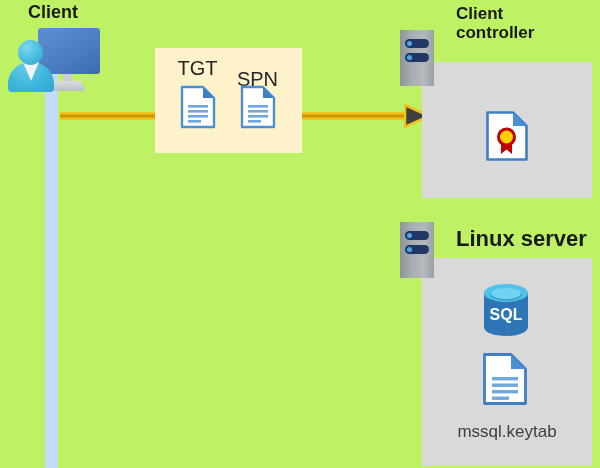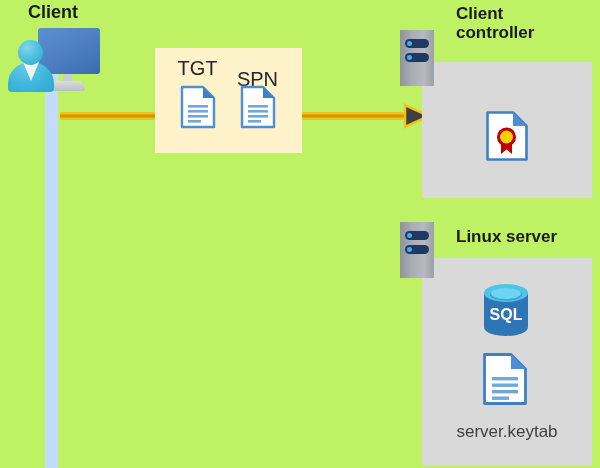--- a/index.html
+++ b/index.html
@@ -31,21 +31,21 @@
   #client-title {
     left: 28px; top: 2px;
     font-size: 18px;
   }
   #dc-title {
     left: 456px; top: 4px;
     font-size: 17px;
   }
   #linux-title {
     left: 456px; top: 227px;
-    font-size: 17px;
+    font-size: 22px;
   }
 
   
   #lifeline {
     left: 45px; top: 72px;
     width: 13px; height: 396px;
     background: #c3dcfc;
   }
 
   
@@ -250,15 +250,15 @@
 
   <svg class="abs doc-icon" id="keytab-doc" width="46" height="54" viewBox="0 0 46 54">
     <path d="M2.5 2.5 H29 L43.5 17 V51.5 H2.5 Z" fill="#FFFFFF" stroke="#3E7FC6" stroke-width="2.8" stroke-linejoin="round"></path>
     <path d="M29 2.5 L43.5 17 H29 Z" fill="#4A90D9"></path>
     <rect x="10" y="25" width="26" height="3.4" fill="#6FA8DC"></rect>
     <rect x="10" y="31.5" width="26" height="3.4" fill="#6FA8DC"></rect>
     <rect x="10" y="38" width="26" height="3.4" fill="#6FA8DC"></rect>
     <rect x="10" y="44.5" width="17" height="3.4" fill="#6FA8DC"></rect>
   </svg>
 
-  <div class="abs nosel" id="keytab-caption">server.keytab</div>
+  <div class="abs nosel" id="keytab-caption">mssql.keytab</div>
 
 </div>
 
 </body></html>

